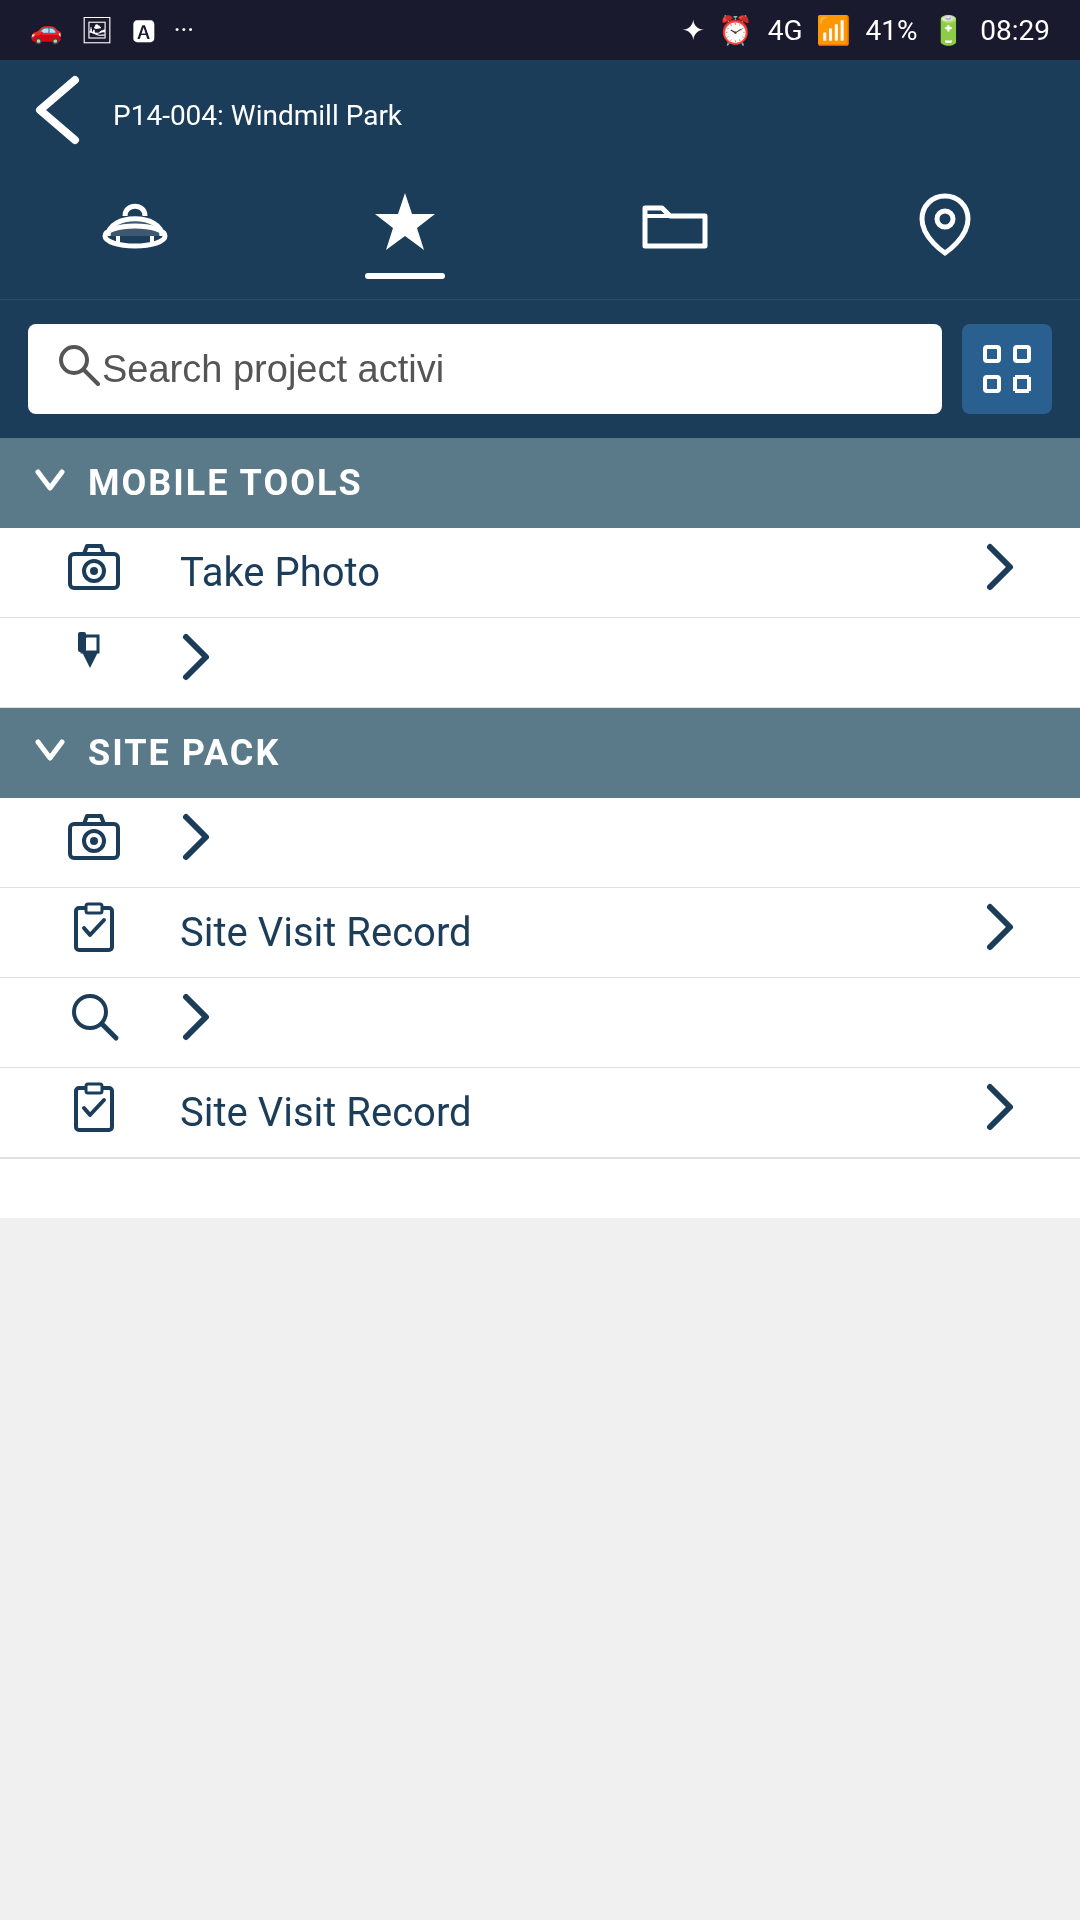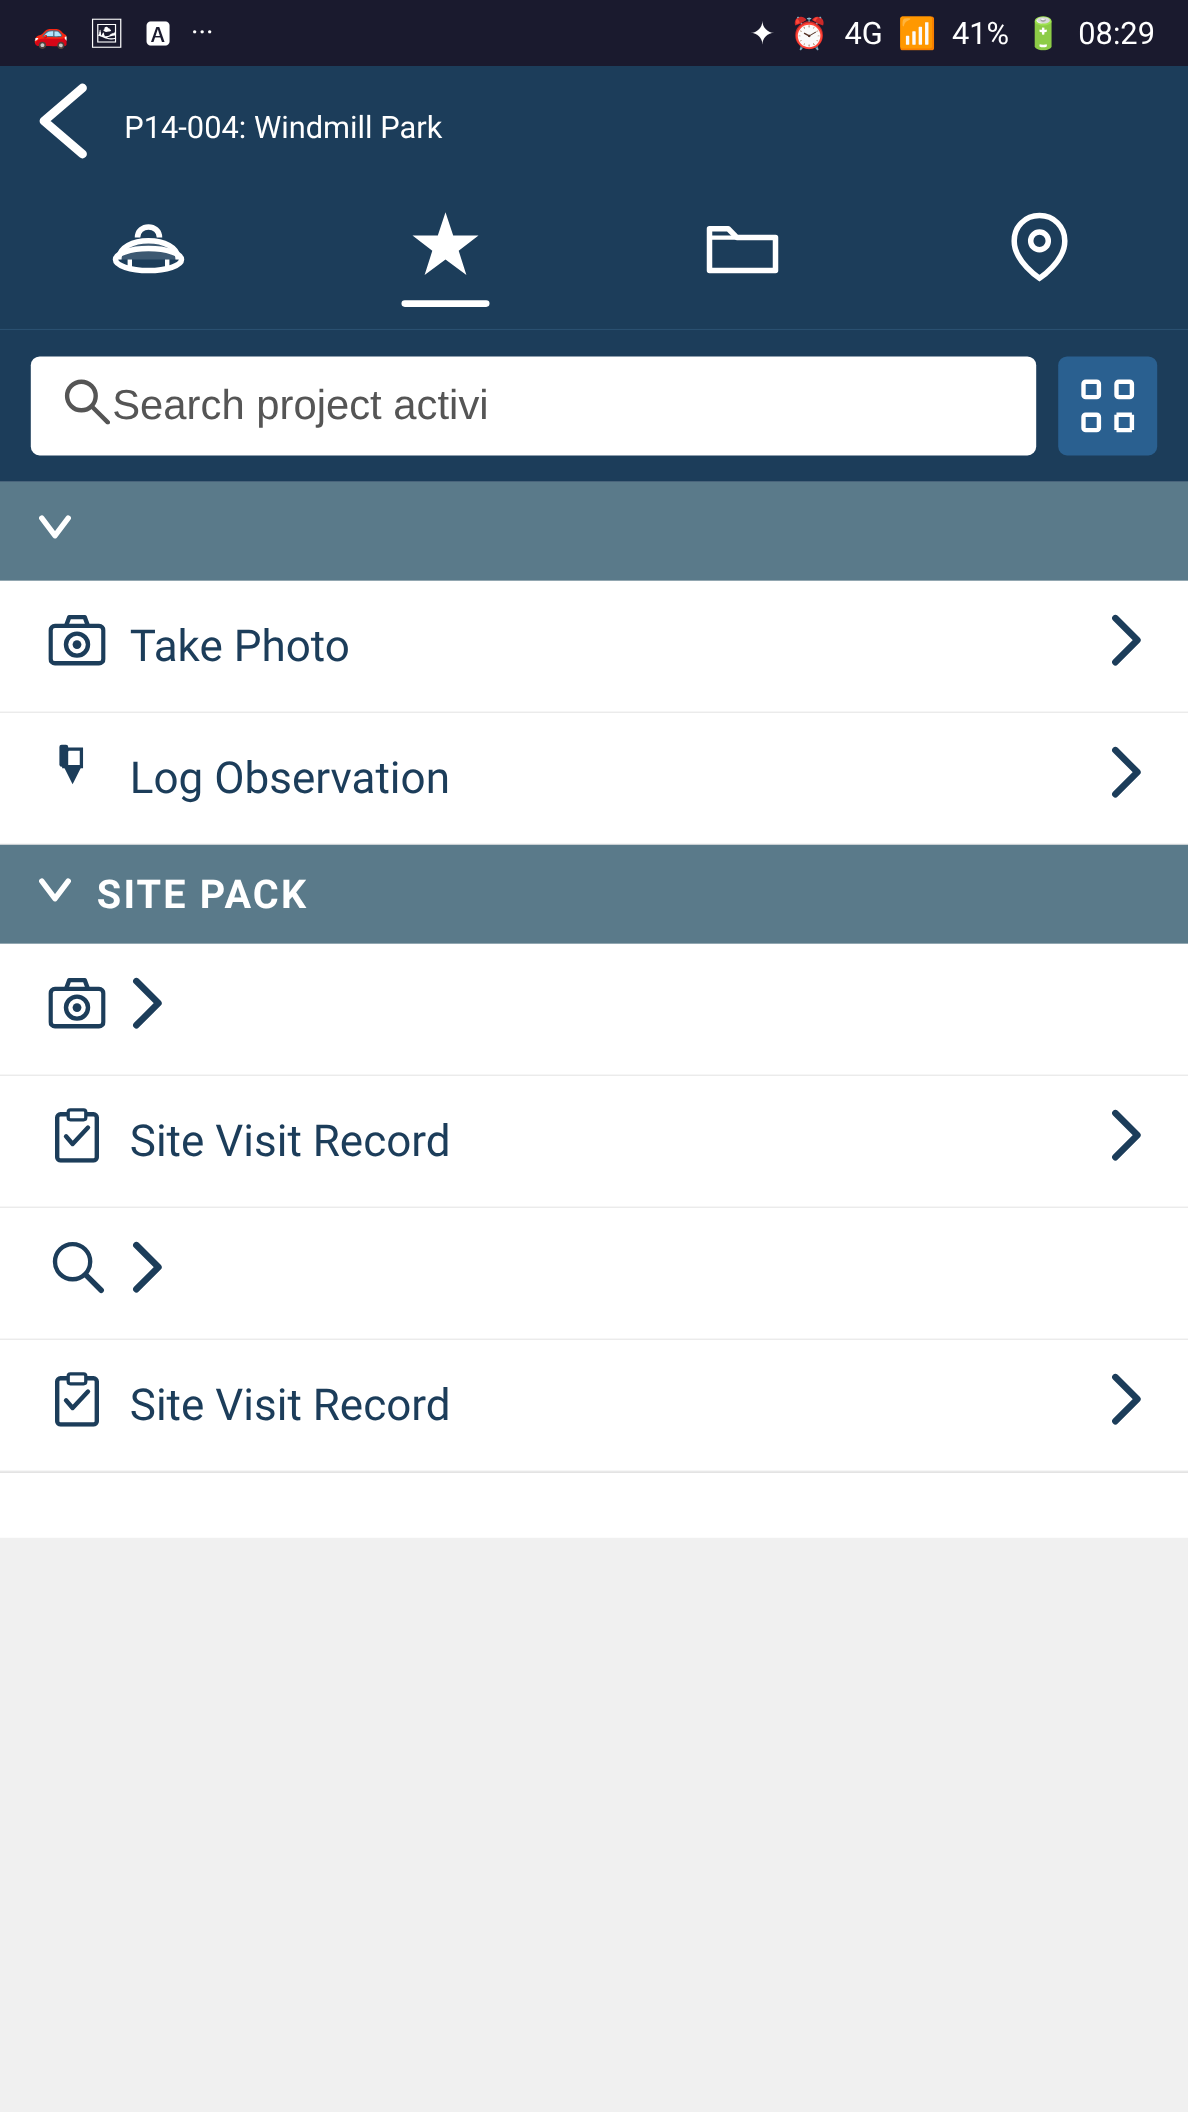--- a/index.html
+++ b/index.html
@@ -165,25 +165,25 @@
     }
 
     .chevron-icon {
       color: white;
       font-size: 42px;
     }
 
     
     .list-item {
       background: white;
-      height: 120px;
-      display: flex;
-      align-items: center;
-      padding: 0 40px;
-      gap: 18px;
+      height: 90px;
+      display: flex;
+      align-items: center;
+      padding: 0 64px;
+      gap: 56px;
       border-bottom: 1px solid #e0e0e0;
       cursor: pointer;
     }
 
     .list-item-icon {
       font-size: 52px;
       color: #1c3d5a;
       min-width: 60px;
       text-align: center;
     }
@@ -298,20 +298,21 @@
     </svg>
   </div>
 </div>
 
 <div class="section-header">
   <span class="chevron-icon">
     <svg width="36" height="36" viewBox="0 0 36 36" fill="none">
       <polyline points="6,10 18,26 30,10" stroke="white" stroke-width="5" stroke-linecap="round" stroke-linejoin="round" fill="none"></polyline>
     </svg>
   </span>
+  <span class="section-header-text">MOBILE TOOLS</span>
 </div>
 
 <div class="list-item">
   <span class="list-item-icon">
     <svg width="52" height="52" viewBox="0 0 52 52" fill="none" xmlns="http://www.w3.org/2000/svg">
       <rect x="2" y="14" width="48" height="34" rx="4" stroke="#1c3d5a" stroke-width="4" fill="none"></rect>
       <circle cx="26" cy="31" r="10" stroke="#1c3d5a" stroke-width="4" fill="none"></circle>
       <path d="M16 14 L19 6 L33 6 L36 14" stroke="#1c3d5a" stroke-width="4" fill="none" stroke-linejoin="round"></path>
       <circle cx="26" cy="31" r="4" fill="#1c3d5a"></circle>
     </svg>
@@ -325,21 +326,20 @@
 </div>
 
 <div class="list-item">
   <span class="list-item-icon">
     <svg width="52" height="52" viewBox="0 0 52 52" fill="none" xmlns="http://www.w3.org/2000/svg">
       <rect x="10" y="2" width="8" height="20" rx="2" fill="#1c3d5a"></rect>
       <path d="M18 6 L30 6 L30 22 L14 22 L14 10 Z" fill="none" stroke="#1c3d5a" stroke-width="3"></path>
       <polygon points="14,22 22,38 30,22" fill="#1c3d5a"></polygon>
     </svg>
   </span>
-  <span class="list-item-label">Log Observation</span>
   <span class="list-item-arrow">
     <svg width="32" height="52" viewBox="0 0 32 52" fill="none">
       <polyline points="6,6 26,26 6,46" stroke="#1c3d5a" stroke-width="6" stroke-linecap="round" stroke-linejoin="round" fill="none"></polyline>
     </svg>
   </span>
 </div>
 
 <div class="section-header">
   <span class="chevron-icon">
     <svg width="36" height="36" viewBox="0 0 36 36" fill="none">

